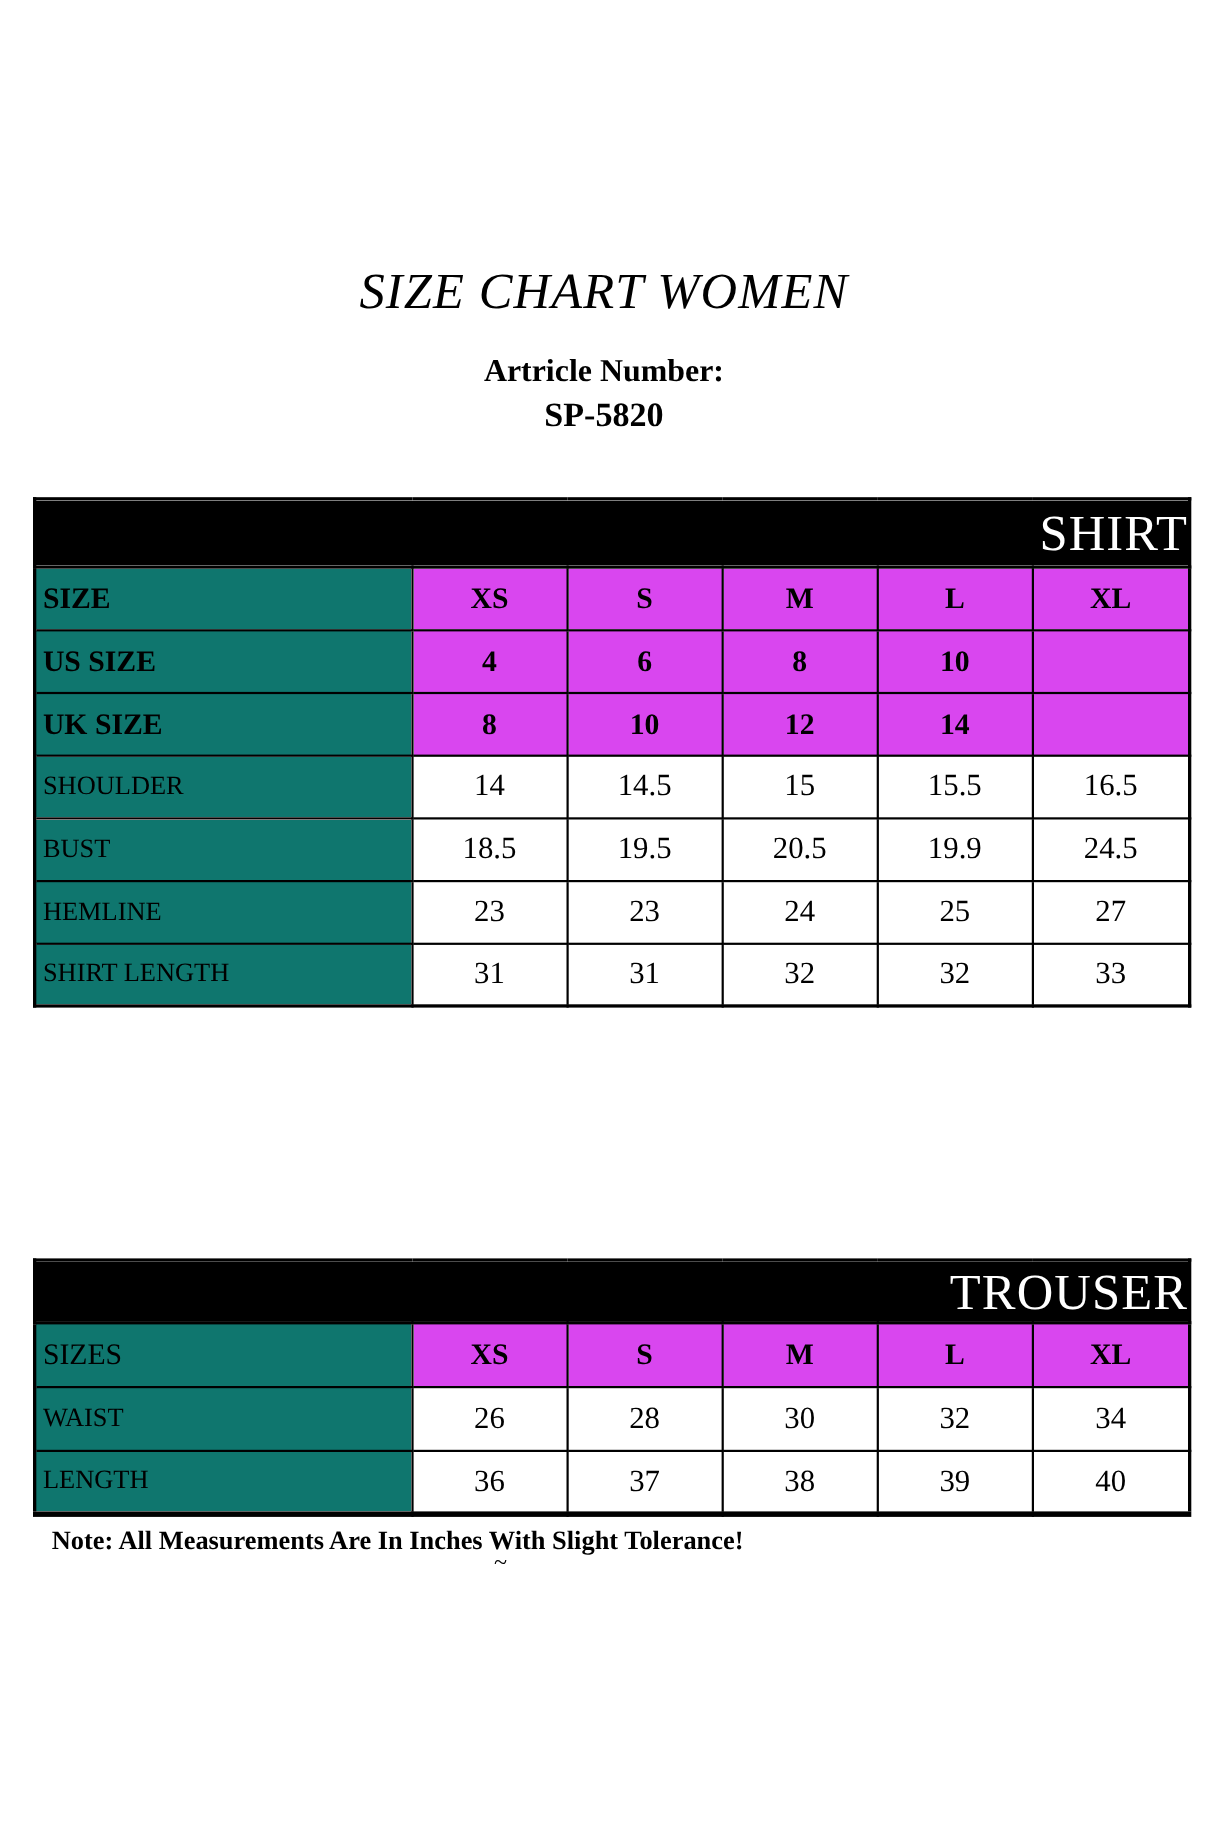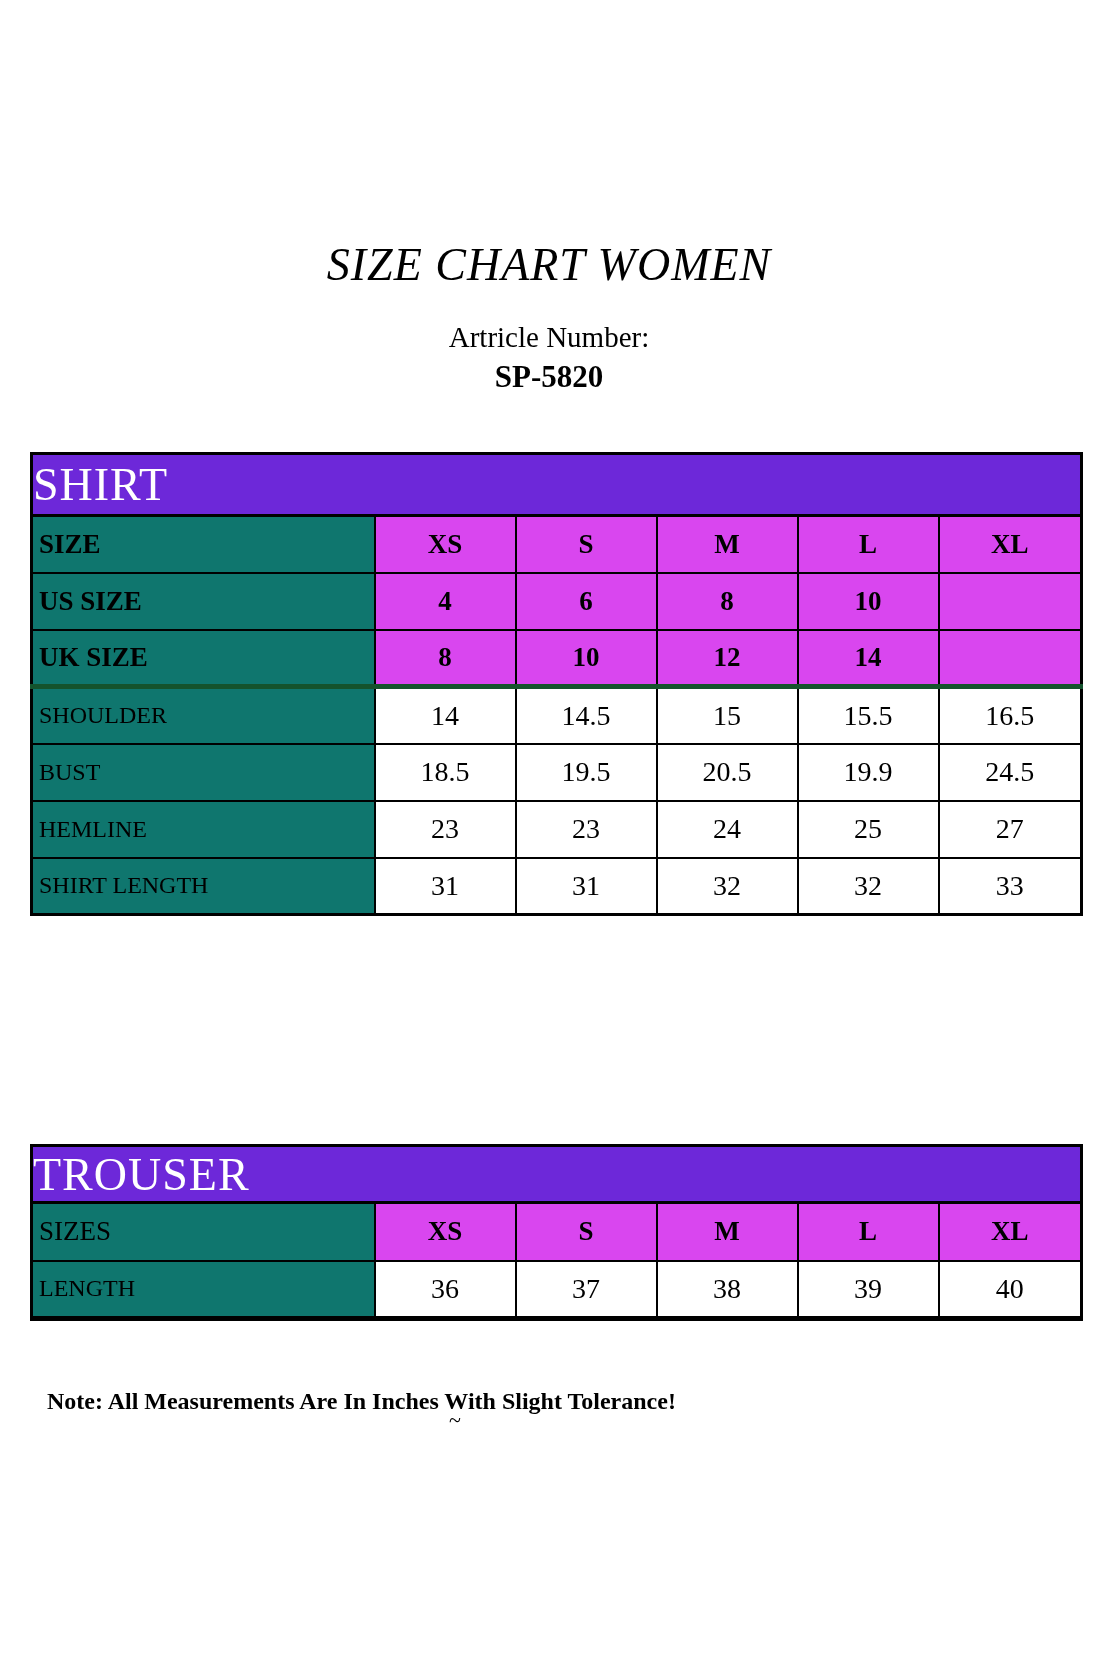--- a/index.html
+++ b/index.html
@@ -15,59 +15,59 @@
   }
   .headings {
     position:absolute; left:0; top:0; width:1098px; text-align:center;
   }
   .doc-title {
     position:absolute; left:0; top:238px; width:100%;
     font-size:46px; font-weight:normal; letter-spacing:1px;font-style:italic;
   }
   .article-label {
     position:absolute; left:0; top:321px; width:100%;
-    font-size:29px; font-weight:normal;
+    font-size:29px; font-weight:bold;
   }
   .article-number {
     position:absolute; left:0; top:359px; width:100%;
     font-size:31px; font-weight:bold;
   }
 
   table.size-table {
     position:absolute; left:30px; width:1050px;
     border-collapse:collapse; table-layout:fixed;
     border:3px solid #000;
   }
   table.shirt { top:452px; }
   table.trouser { top:1144px; }
 
   table.size-table td { border:2px solid #000; overflow:hidden; }
 
   td.banner-cell {
-    background:#6d28d9; color:#fff; text-align:left;
+    background:#000000; color:#fff; text-align:right;
     font-size:46px; letter-spacing:1px;
     border:3px solid #000 !important;
   }
   tr.banner-row { height:62px; }
   table.trouser tr.banner-row { height:57px; }
 
   table.shirt tr.data-row { height:57px; }
   table.trouser tr.data-row { height:58px; }
 
   td.label-cell {
     background:#0f766e; text-align:left; padding-left:6px;
     font-size:24px; vertical-align:middle;
   }
   td.value-cell {
     background:#ffffff; text-align:center; font-size:28px; vertical-align:middle;
   }
   tr.hdr td.label-cell { font-weight:bold; font-size:27px; }
   tr.hdr td.value-cell { background:#d946ef; font-weight:bold; font-size:27px; }
   tr.hdr-light td.label-cell { font-weight:normal; font-size:27px; }
-  tr.thick-top td { border-top:5px solid #14532d; }
+  tr.thick-top td { border-top:1px solid #14532d; }
   table.trouser { border-bottom:5px solid #000; }
 
   .note {
     position:absolute; left:47px; top:1388px;
     font-size:24px; font-weight:bold;
   }
   .clipped-mark {
     position:absolute; left:449px; top:1410px; height:16px; width:30px;
     font-size:22px; overflow:hidden; line-height:20px;
   }
@@ -169,20 +169,28 @@
       <td class="banner-cell" colspan="6">TROUSER</td>
     </tr>
     <tr class="data-row hdr hdr-light">
       <td class="label-cell">SIZES</td>
       <td class="value-cell">XS</td>
       <td class="value-cell">S</td>
       <td class="value-cell">M</td>
       <td class="value-cell">L</td>
       <td class="value-cell">XL</td>
     </tr>
+    <tr class="data-row meas thick-top">
+      <td class="label-cell">WAIST</td>
+      <td class="value-cell">26</td>
+      <td class="value-cell">28</td>
+      <td class="value-cell">30</td>
+      <td class="value-cell">32</td>
+      <td class="value-cell">34</td>
+    </tr>
     <tr class="data-row meas">
       <td class="label-cell">LENGTH</td>
       <td class="value-cell">36</td>
       <td class="value-cell">37</td>
       <td class="value-cell">38</td>
       <td class="value-cell">39</td>
       <td class="value-cell">40</td>
     </tr>
   </tbody>
     </table>

